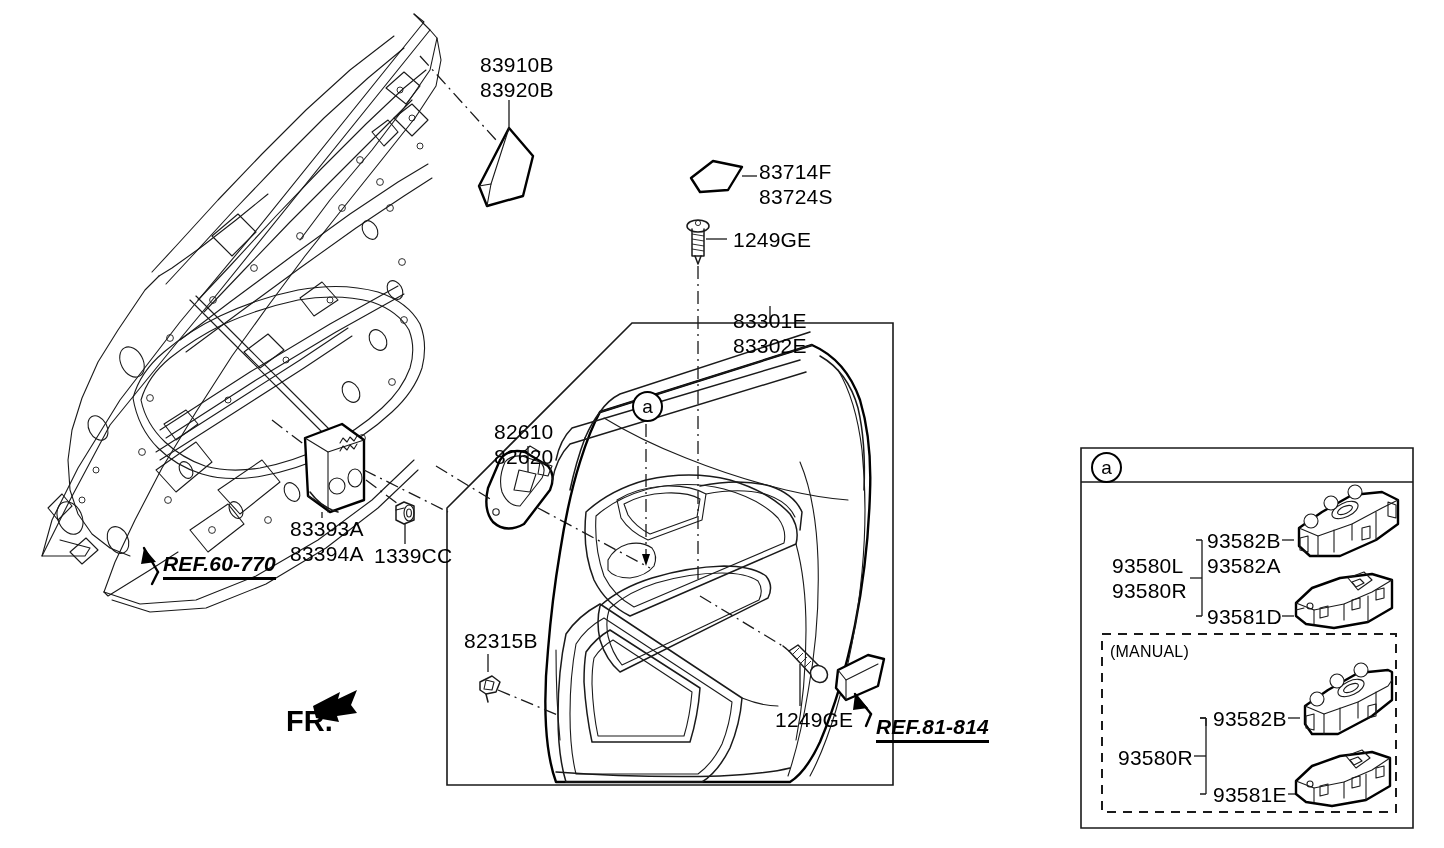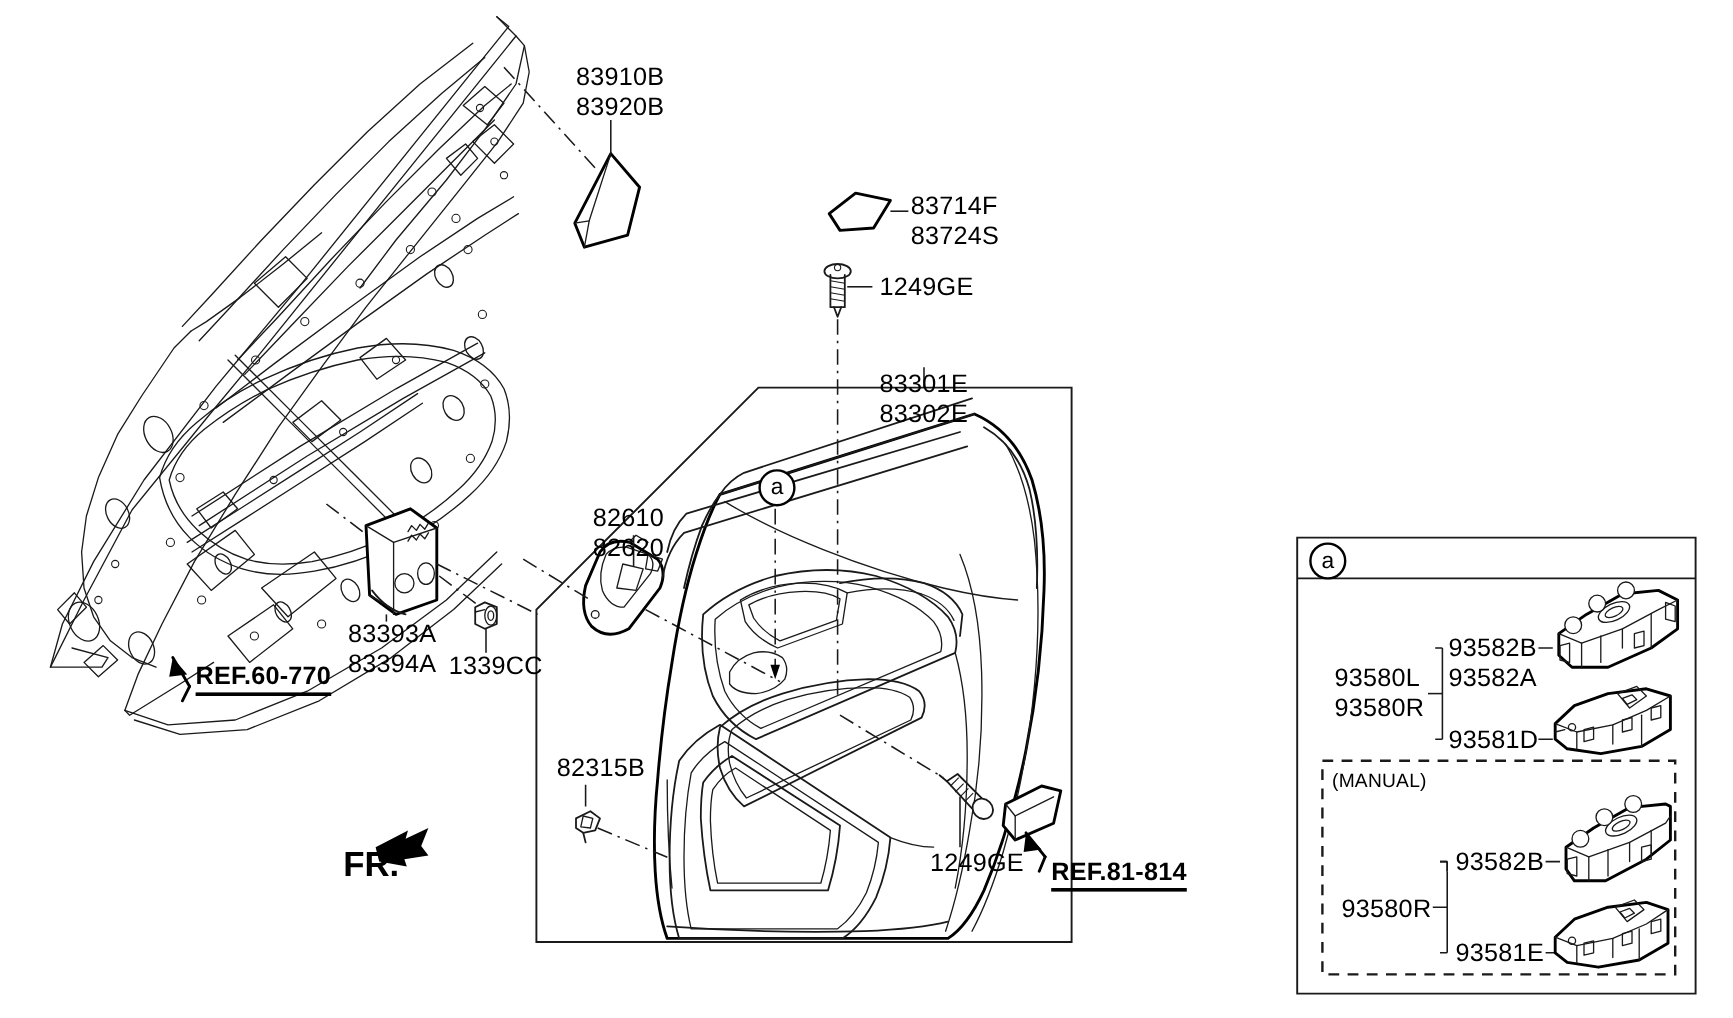--- a/index.html
+++ b/index.html
@@ -19,20 +19,21 @@
     color:#000;
     white-space:nowrap;
     line-height:25px;
   }
   .lbl.two{line-height:25px;}
   .lbl.ref{
     font-weight:bold;
     font-size:21px;
     border-bottom:3px solid #000;
     padding-bottom:1px;
+    font-style:italic;
   }
   .lbl.fr{
     font-weight:bold;font-size:29px;letter-spacing:0px;
   }
   .lbl.manual{font-size:16px;}
   .circmark{
     position:absolute;
     width:27px;height:27px;border:2px solid #000;border-radius:50%;
     display:flex;align-items:center;justify-content:center;
     font-family:"Liberation Sans","DejaVu Sans",sans-serif;

